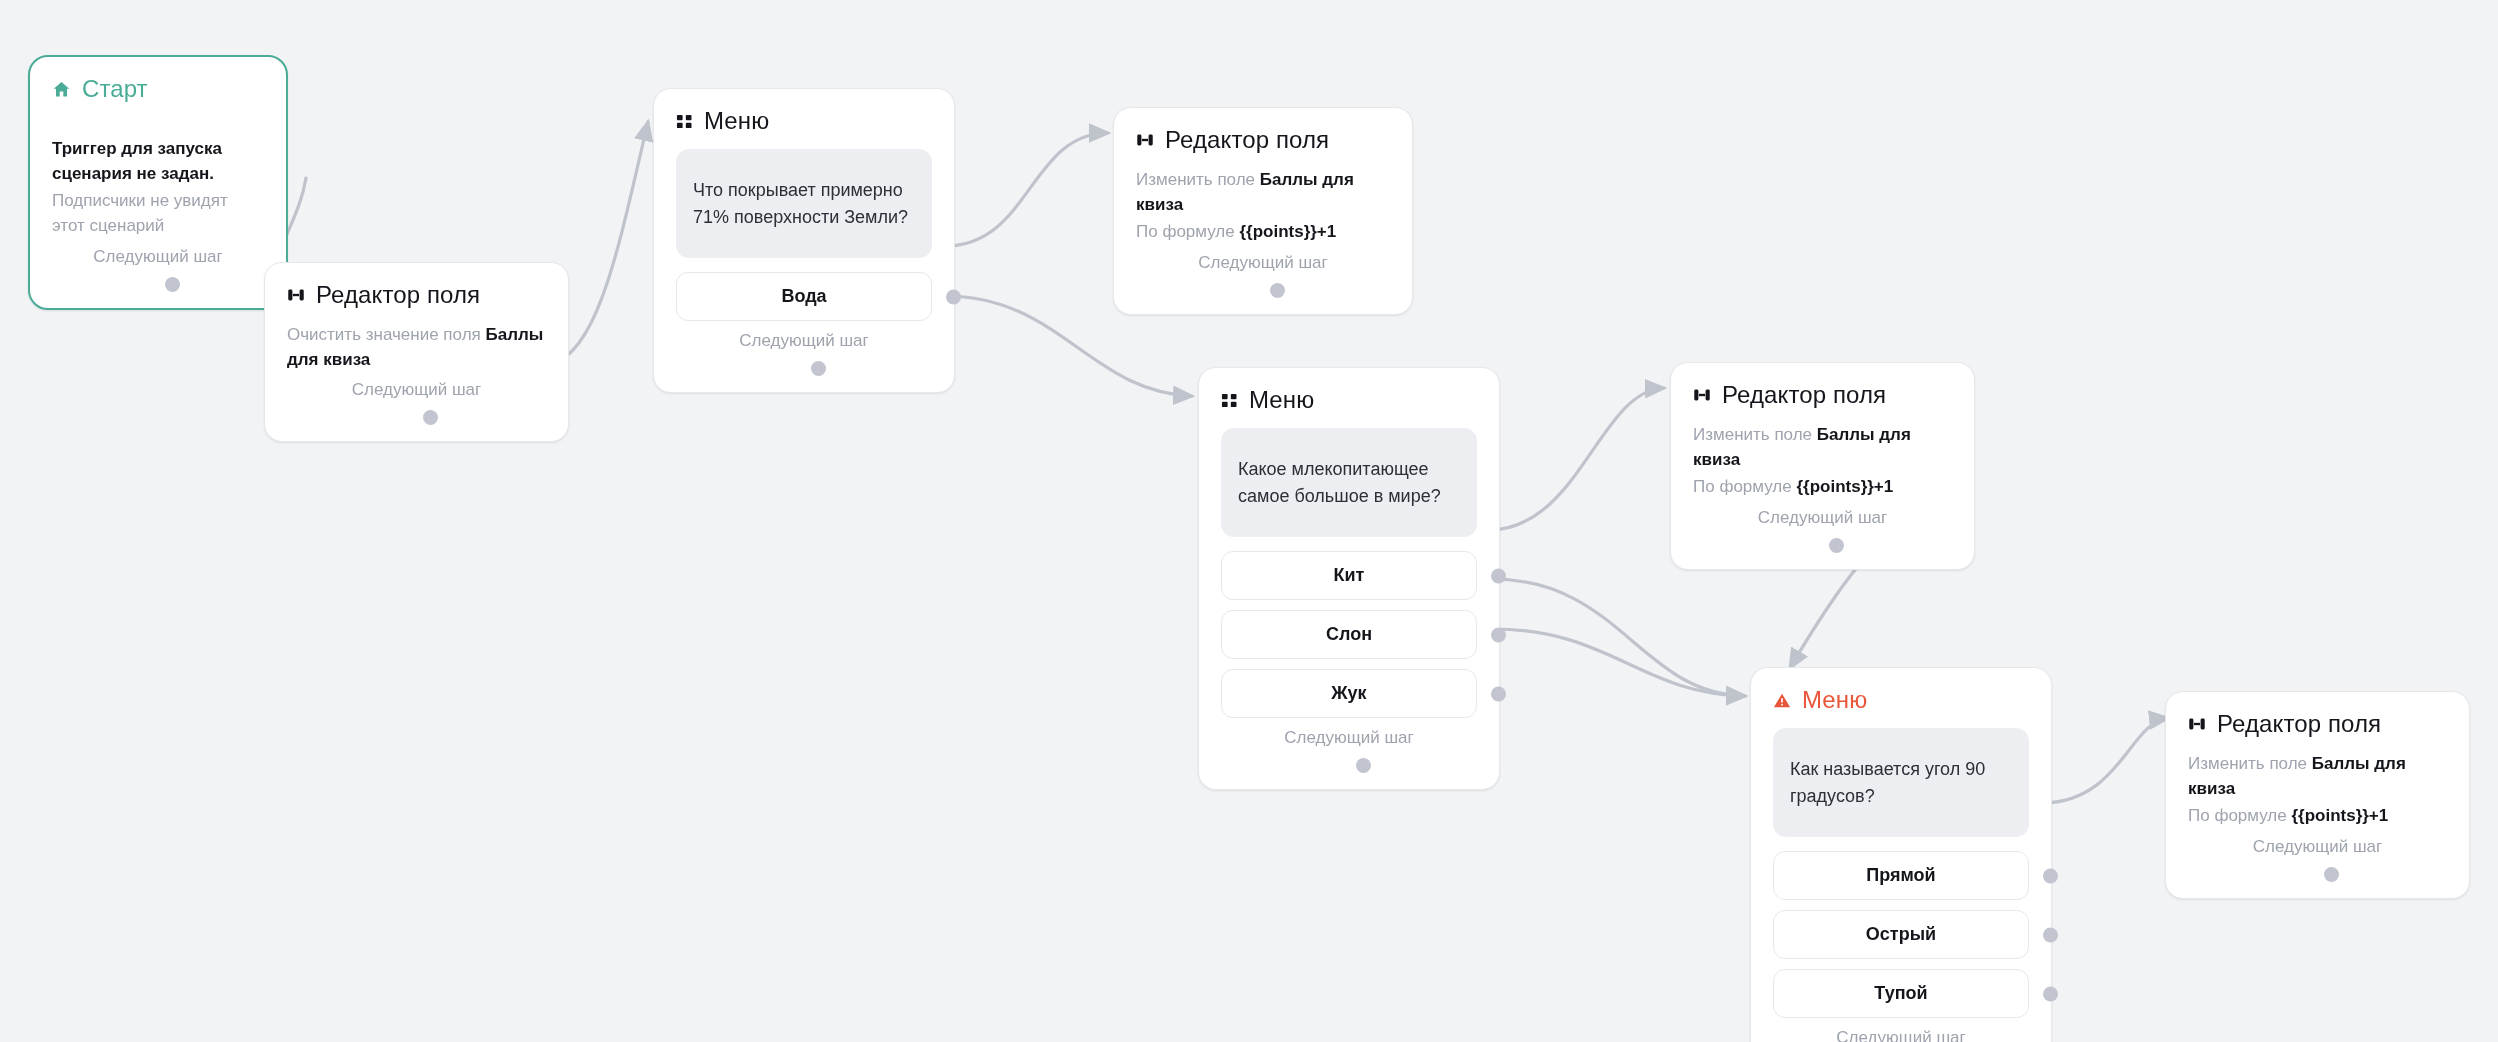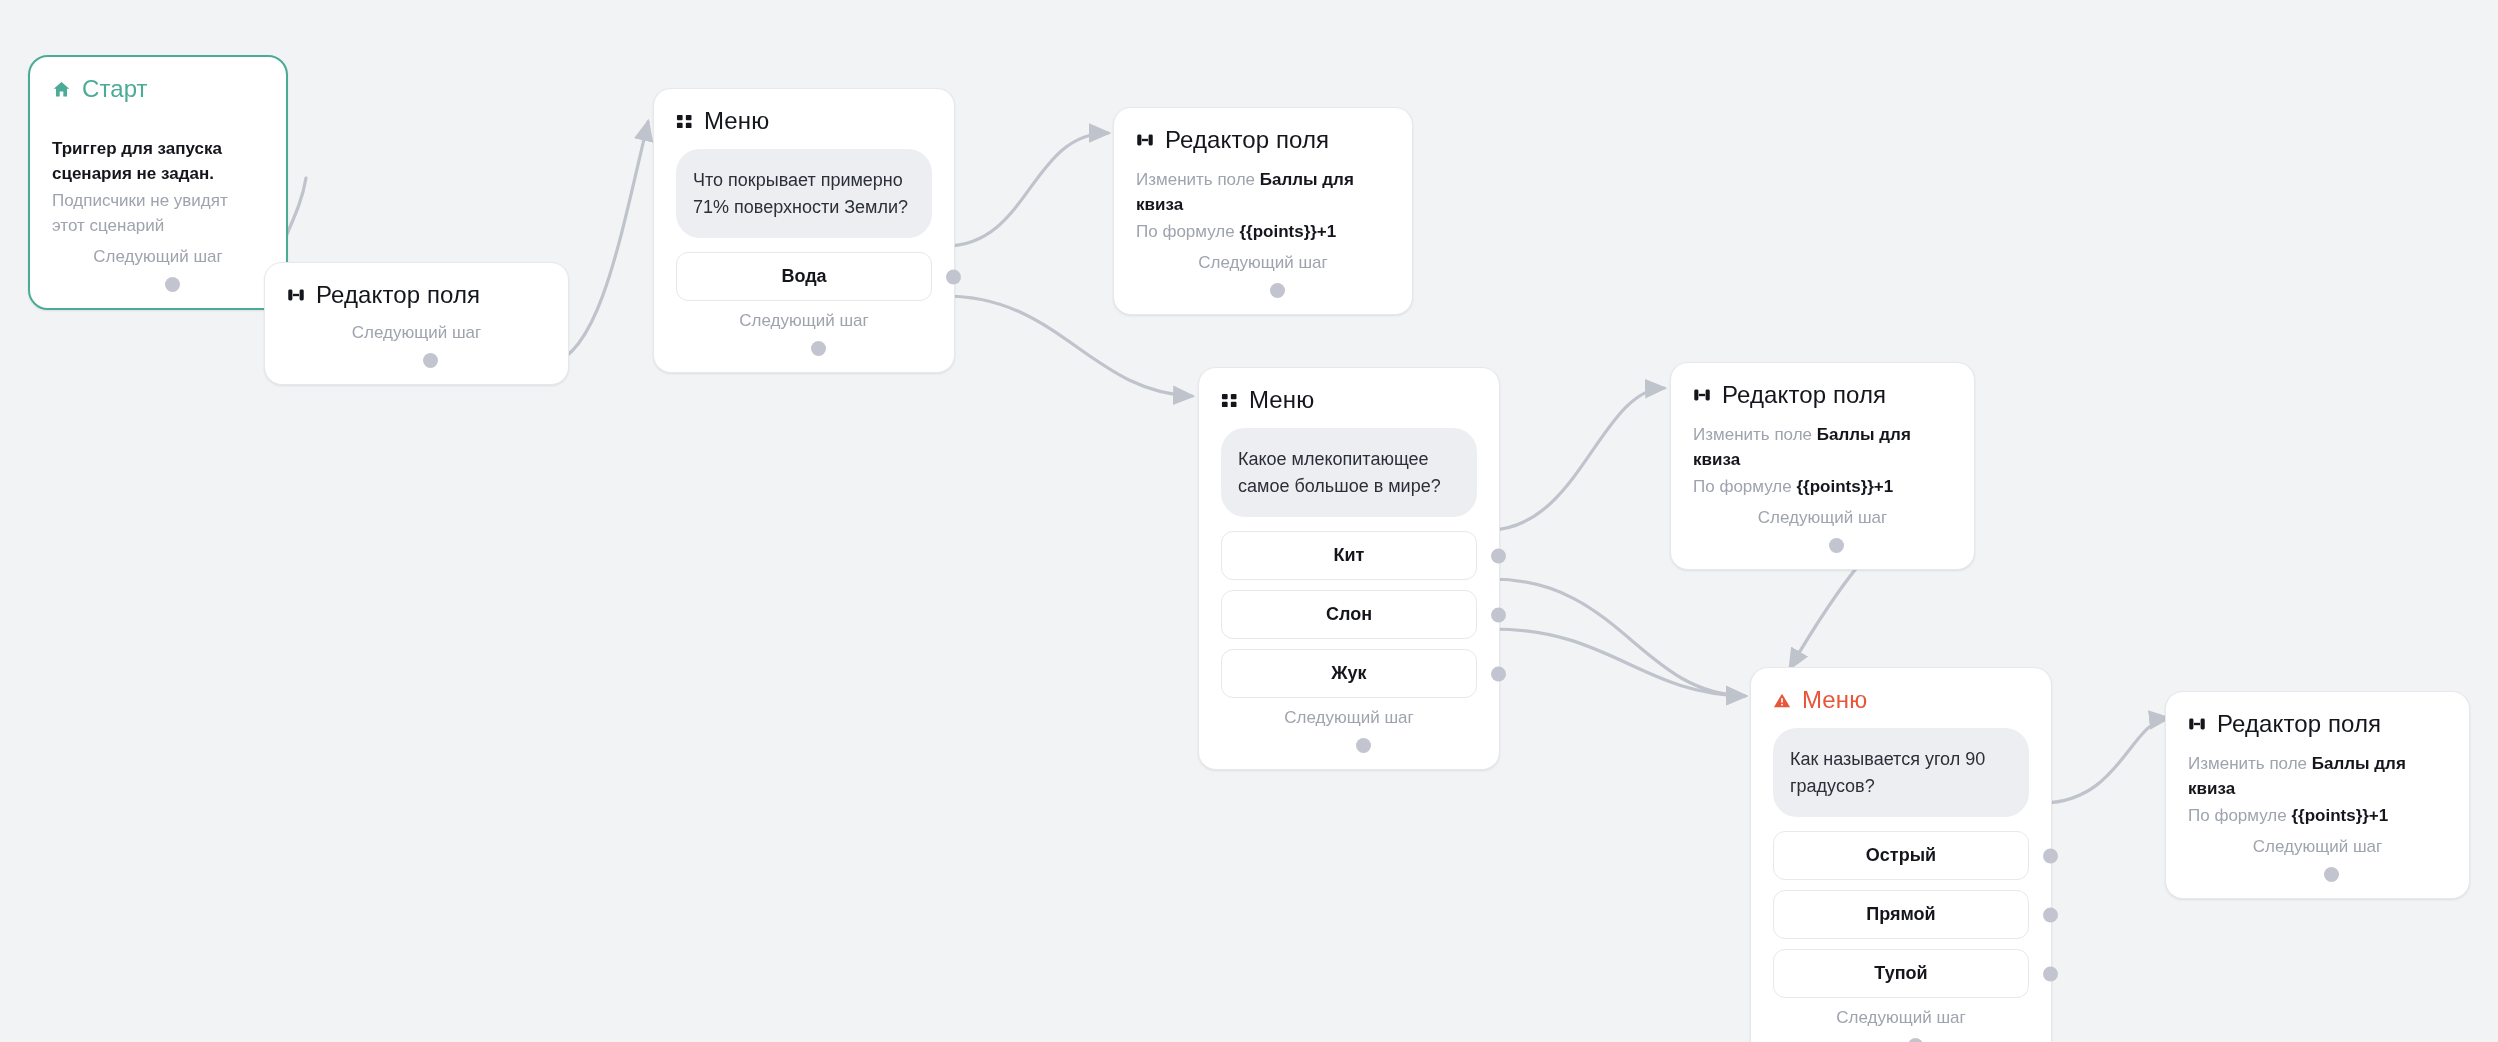--- a/index.html
+++ b/index.html
@@ -58,22 +58,22 @@
     font-size: 17px;
     line-height: 1.45;
     color: #9ea3ad;
     margin: 0 0 3px 0;
   }
   .desc strong { color: #14161c; font-weight: 700; }
   .desc.b { color: #14161c; font-weight: 700; margin-top: 36px; }
 
   .bubble {
     background: #eceef1;
-    border-radius: 24px;
-    padding: 18px 17px;
+    border-radius: 13px;
+    padding: 28px 17px;
     font-size: 18px;
     line-height: 1.48;
     color: #2b2f38;
     margin-bottom: 14px;
   }
   .opt {
     position: relative;
     border: 1.5px solid #e7e8ec;
     border-radius: 12px;
     background: #fff;
@@ -154,20 +154,23 @@
     <div class="node-header">
       <span class="ico">
         <svg width="18" height="18" viewBox="0 0 20 20">
           <rect x="1.4" y="4" width="4.6" height="12" rx="1.6" fill="#14161c"></rect>
           <rect x="14" y="4" width="4.6" height="12" rx="1.6" fill="#14161c"></rect>
           <rect x="6.6" y="8.7" width="6.8" height="2.6" fill="#14161c"></rect>
         </svg>
       </span>
       <span class="node-title">Редактор поля</span>
     </div>
+    <div class="desc">
+      <span>Очистить значение поля </span><strong>Баллы для квиза</strong>
+    </div>
     <div class="footer">
       <span>Следующий шаг</span>
       <span class="port"></span>
     </div>
   </div>
 
   <div class="node" style="left:653px; top:88px; width:302px;">
     <div class="node-header">
       <span class="ico">
         <svg width="17" height="17" viewBox="0 0 18 18">
@@ -273,25 +276,25 @@
         <svg width="18" height="17" viewBox="0 0 20 18">
           <path d="M10 1.4 L19 16.4 L1 16.4 Z" fill="#e8563a"></path>
           <rect x="9.1" y="6.2" width="1.8" height="5.3" rx="0.9" fill="#ffffff"></rect>
           <circle cx="10" cy="13.6" r="1.05" fill="#ffffff"></circle>
         </svg>
       </span>
       <span class="node-title warn">Меню</span>
     </div>
     <div class="bubble">Как называется угол 90 градусов?</div>
     <div class="opt">
+      <span>Прямой</span>
+      <span class="port out-abs"></span>
+    </div>
+    <div class="opt">
       <span>Острый</span>
-      <span class="port out-abs"></span>
-    </div>
-    <div class="opt">
-      <span>Прямой</span>
       <span class="port out-abs"></span>
     </div>
     <div class="opt">
       <span>Тупой</span>
       <span class="port out-abs"></span>
     </div>
     <div class="footer">
       <span>Следующий шаг</span>
       <span class="port"></span>
     </div>

